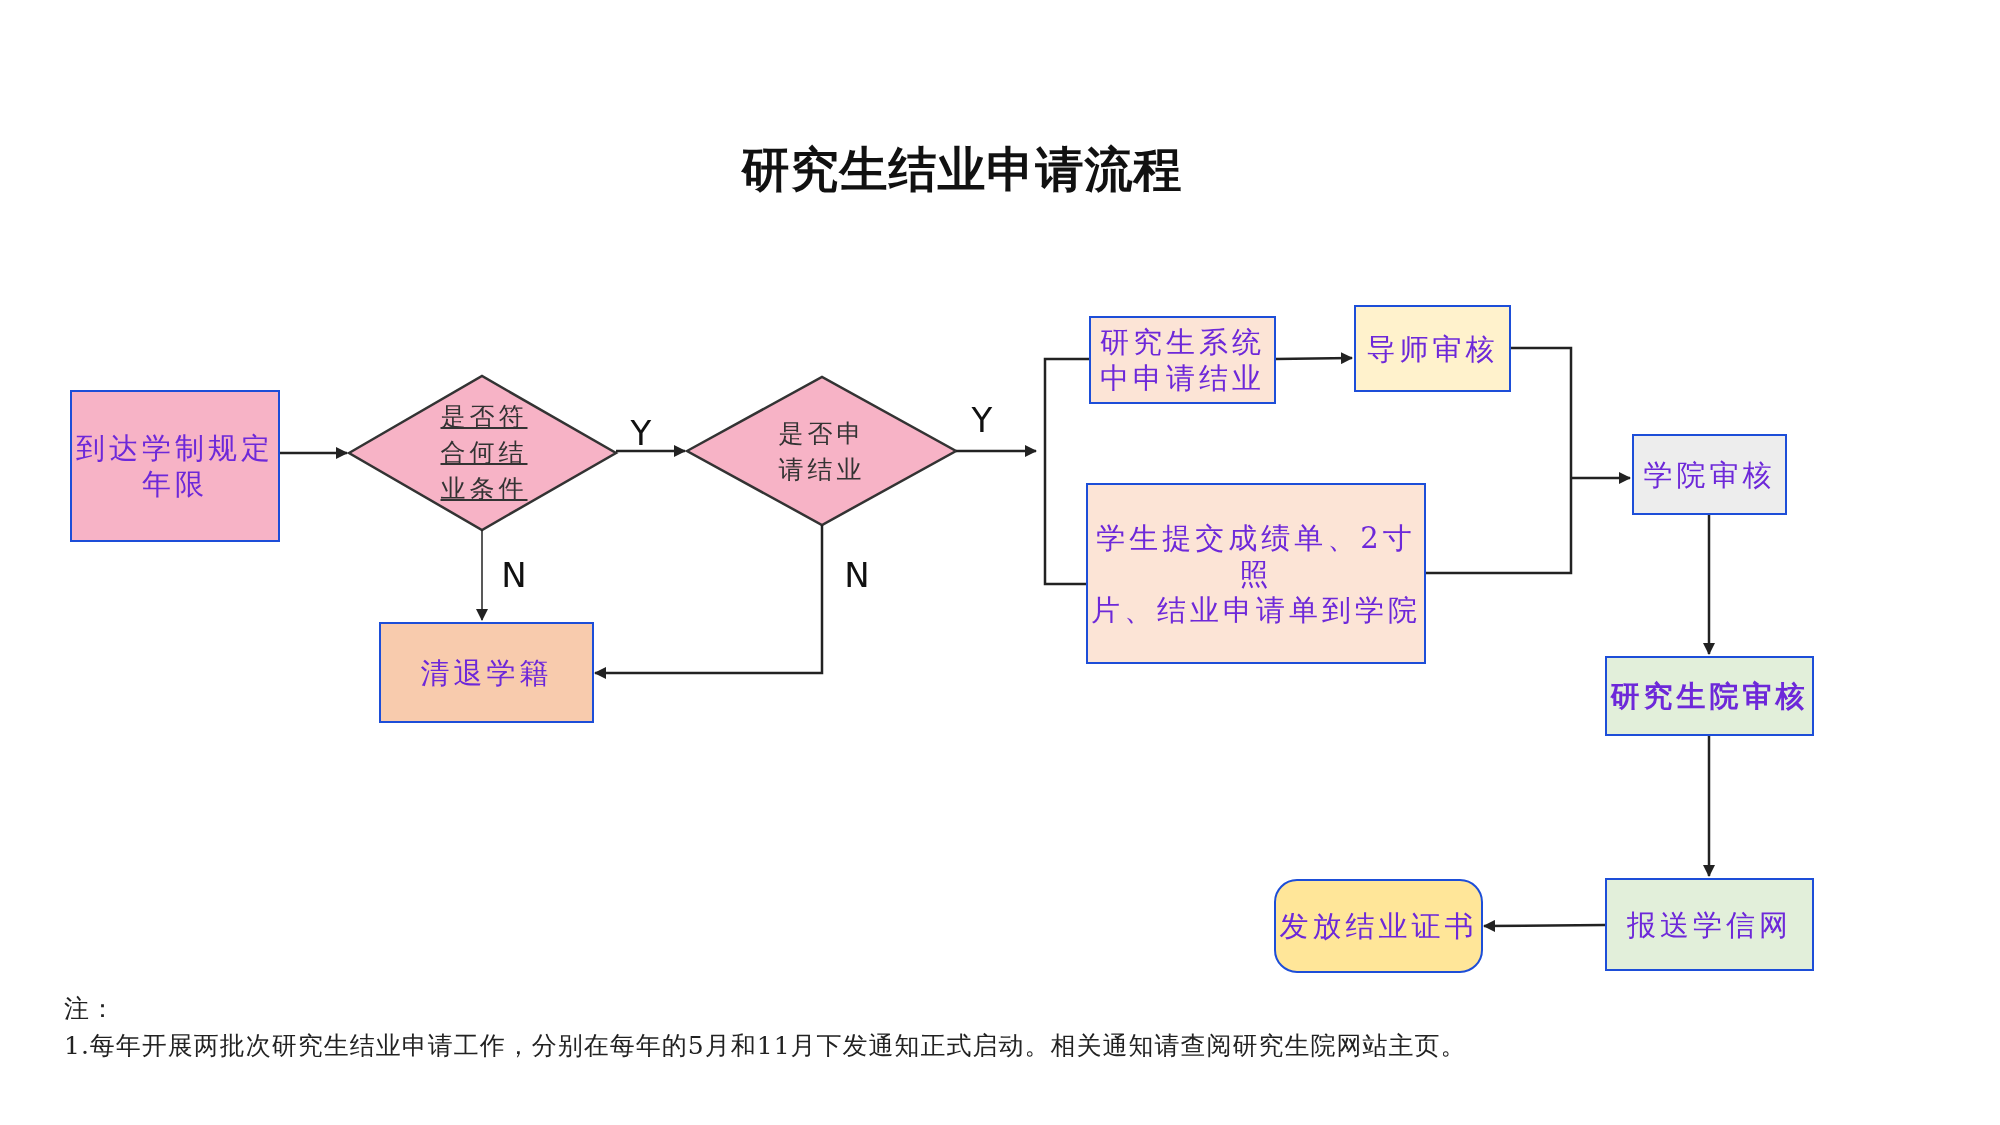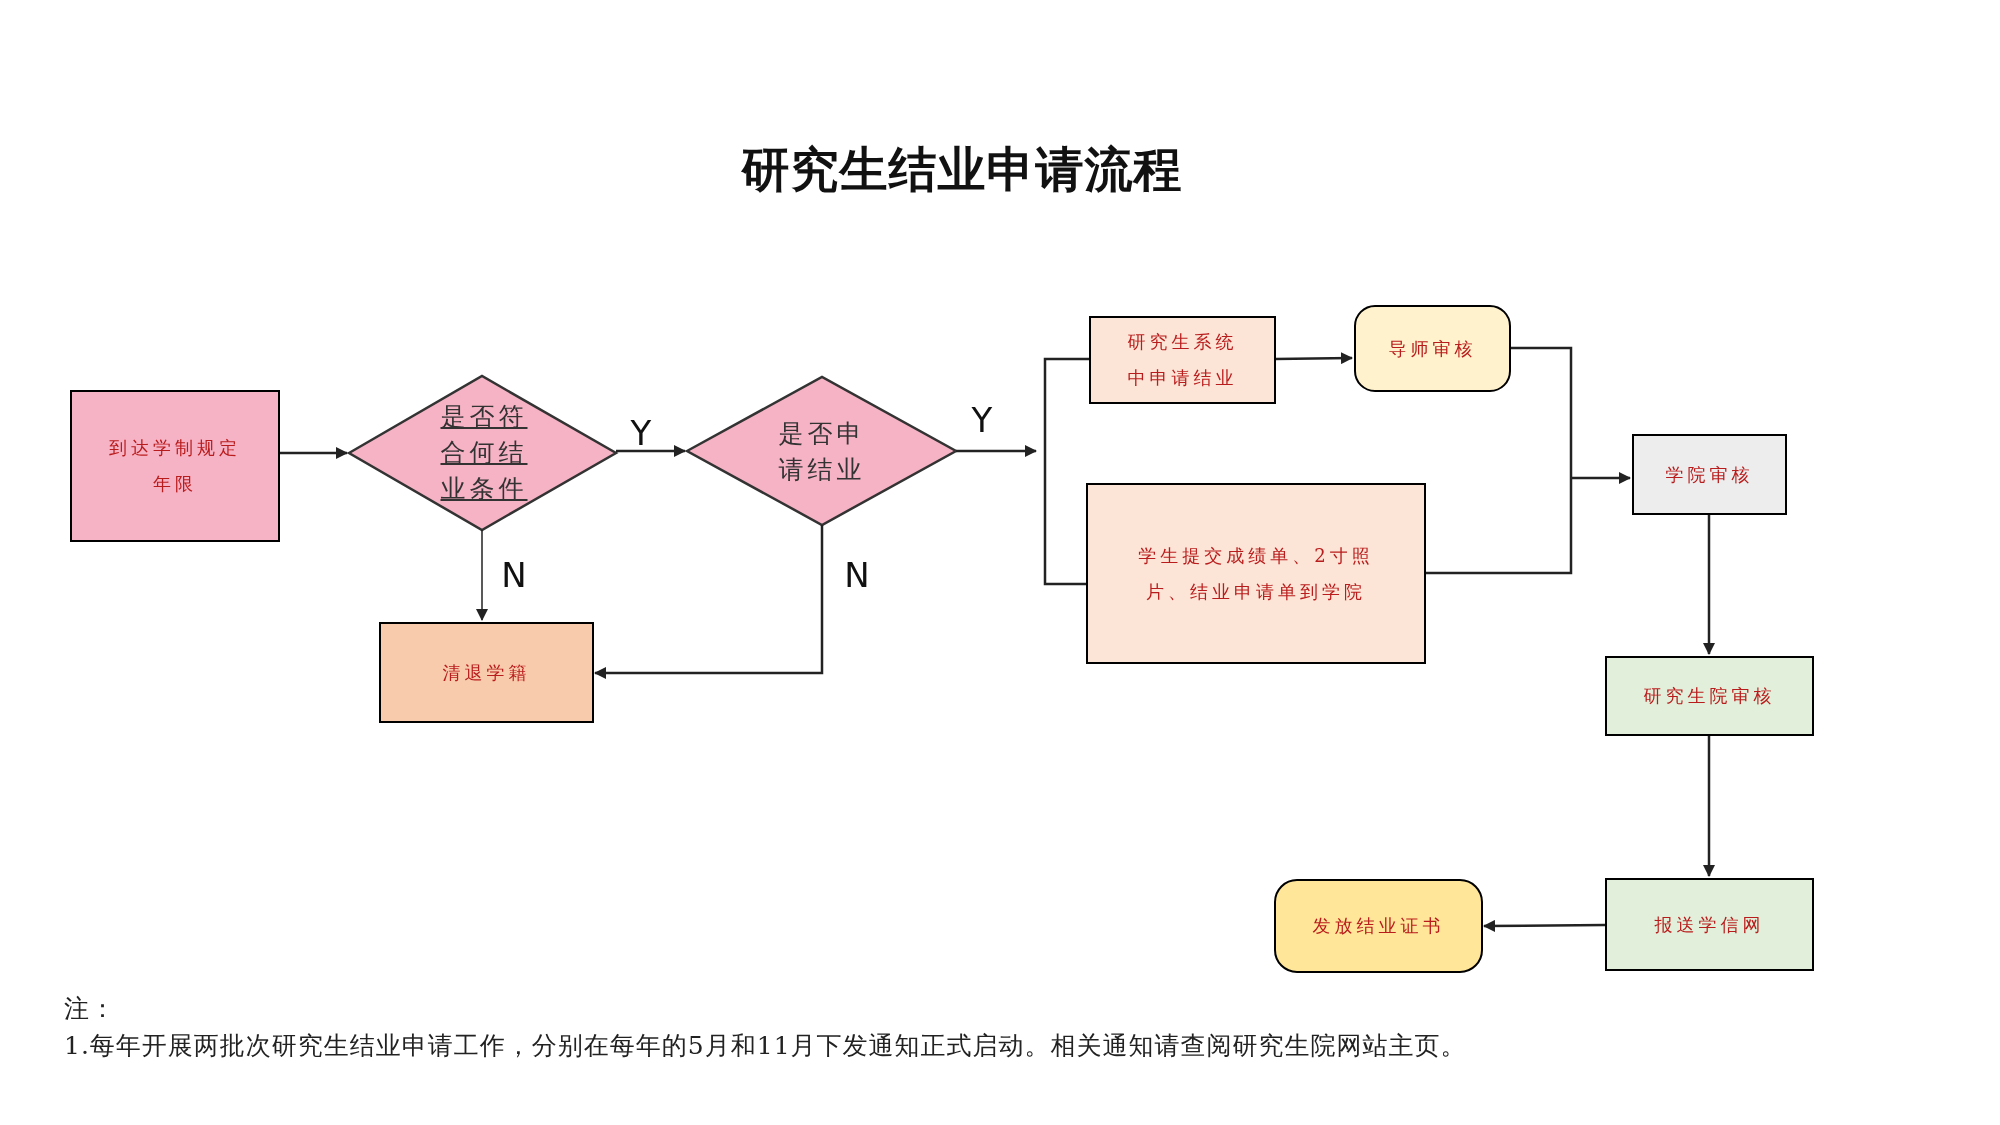--- a/index.html
+++ b/index.html
@@ -2,23 +2,23 @@
 <html><head>
 <meta charset="utf-8">
 <style>
   html, body { margin:0; padding:0; background:#ffffff; }
   body { width:2000px; height:1125px; position:relative; overflow:hidden;
          font-family:"DejaVu Serif", "Liberation Serif", serif; color:#222; }
   .title { position:absolute; left:0; width:2000px; top:138px; text-align:center;
            font-family:"DejaVu Sans","Liberation Sans",sans-serif; font-weight:bold;
            font-size:48px; letter-spacing:1px; color:#111; transform:translateX(-38px); }
   svg.links { position:absolute; left:0; top:0; width:2000px; height:1125px; }
-  .node { position:absolute; box-sizing:border-box; border:2px solid #000000;
+  .node { position:absolute; box-sizing:border-box; border:2px solid #1d4ed8;
           display:flex; align-items:center; justify-content:center; text-align:center;
-          font-size:18px; line-height:36px; letter-spacing:4px; color:#b91c1c;
+          font-size:29px; line-height:36px; letter-spacing:4px; color:#6d28d9;
           white-space:pre-line; }
   .dtext { position:absolute; display:flex; align-items:center; justify-content:center;
            text-align:center; font-size:25px; line-height:36px; letter-spacing:4px;
            color:#333; white-space:pre-line; }
   .lbl { position:absolute; font-family:"DejaVu Sans","Liberation Sans",sans-serif;
          font-size:34px; color:#111; transform:translate(-50%,-50%); }
   .notes { position:absolute; left:64px; top:990px; font-size:25px; line-height:37px;
            color:#222; letter-spacing:1px; }
   .notes div { white-space:nowrap; }
 </style>
@@ -75,25 +75,25 @@
 请结业</div>
 
 <div class="node" style="left:379px;top:622px;width:215px;height:101px;background:#F8CBAD;text-align:right;">清退学籍</div>
 
 <div class="node" style="left:1089px;top:316px;width:187px;height:88px;background:#FCE4D6;">研究生系统
 中申请结业</div>
 
 <div class="node" style="left:1086px;top:483px;width:340px;height:181px;background:#FCE4D6;">学生提交成绩单、2寸照
 片、结业申请单到学院</div>
 
-<div class="node" style="left:1354px;top:305px;width:157px;height:87px;background:#FFF2CC;border-radius:21px;">导师审核</div>
+<div class="node" style="left:1354px;top:305px;width:157px;height:87px;background:#FFF2CC;">导师审核</div>
 
 <div class="node" style="left:1632px;top:434px;width:155px;height:81px;background:#EDEDED;">学院审核</div>
 
-<div class="node" style="left:1605px;top:656px;width:209px;height:80px;background:#E2EFDA;">研究生院审核</div>
+<div class="node" style="left:1605px;top:656px;width:209px;height:80px;background:#E2EFDA;font-weight:bold;">研究生院审核</div>
 
 <div class="node" style="left:1605px;top:878px;width:209px;height:93px;background:#E2EFDA;text-align:right;">报送学信网</div>
 
 <div class="node" style="left:1274px;top:879px;width:209px;height:94px;background:#FFE699;border-radius:23px;">发放结业证书</div>
 
 <div class="lbl" style="left:641px;top:433px;">Y</div>
 <div class="lbl" style="left:514px;top:575px;">N</div>
 <div class="lbl" style="left:982px;top:420px;">Y</div>
 <div class="lbl" style="left:857px;top:575px;">N</div>
 

